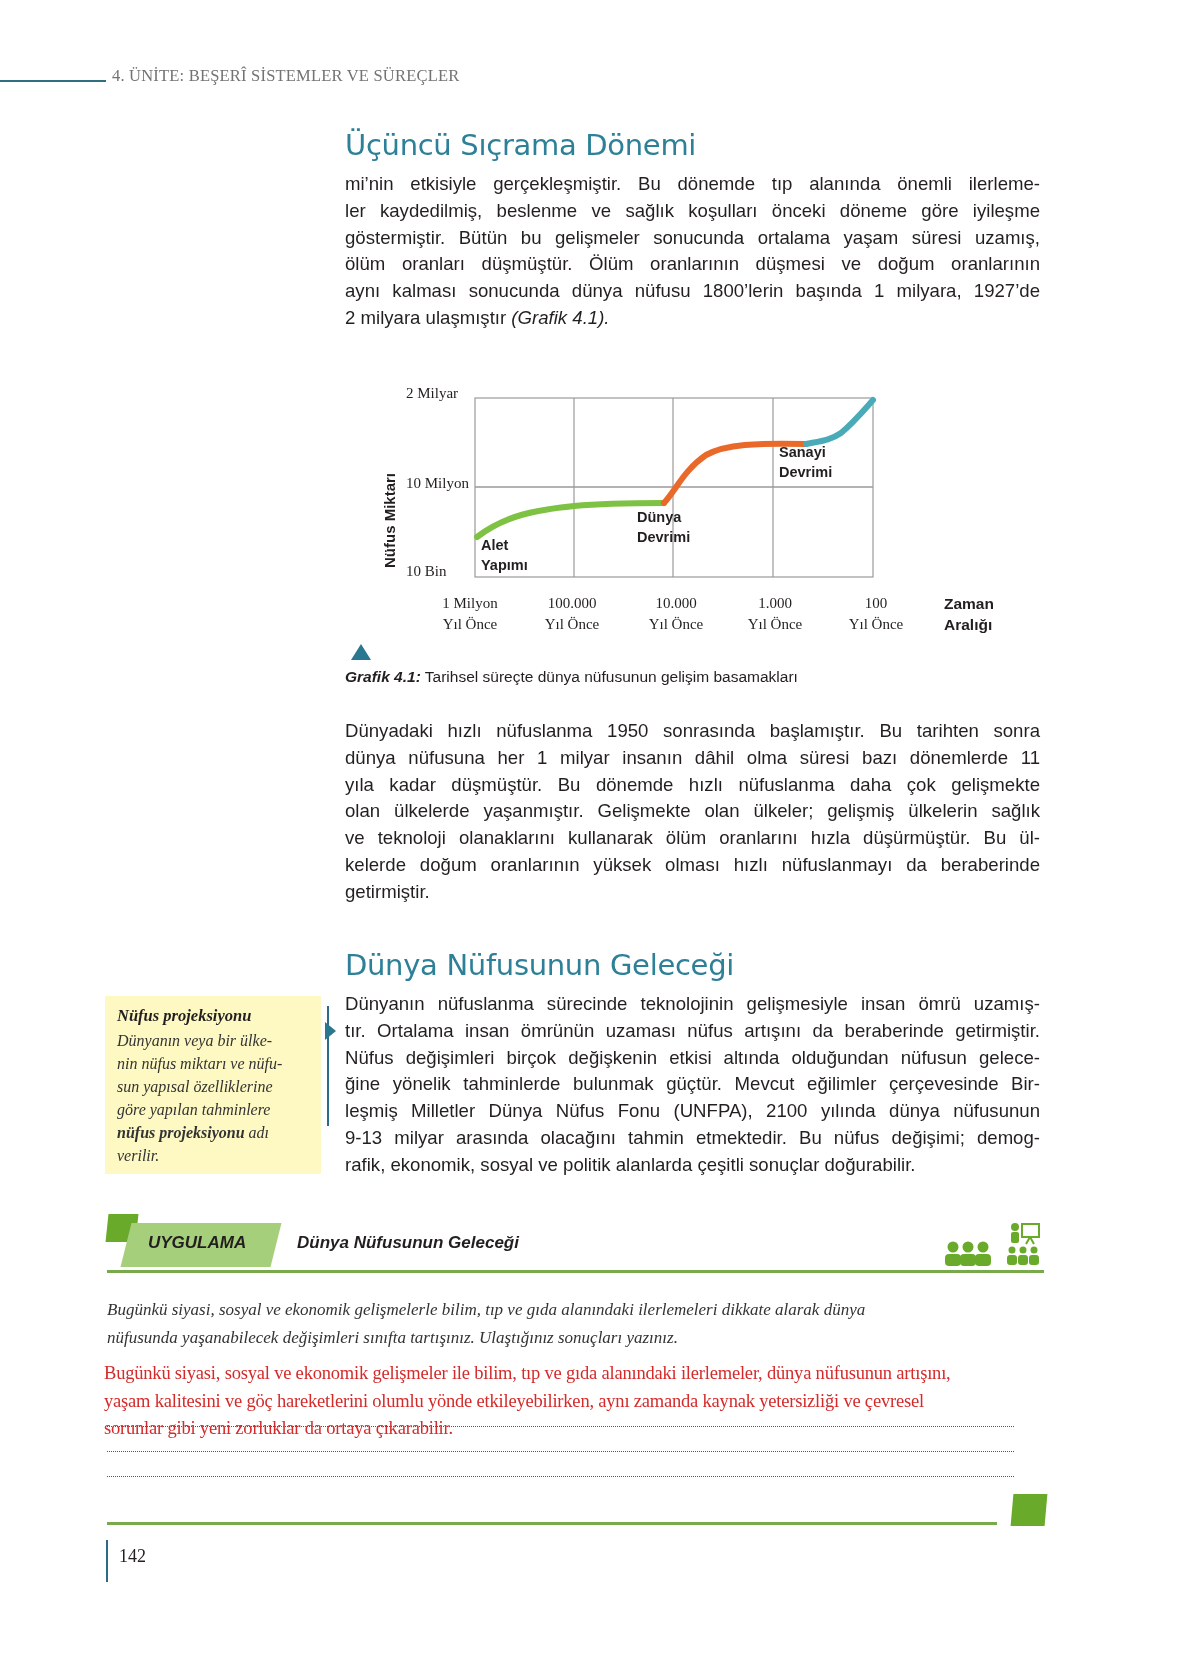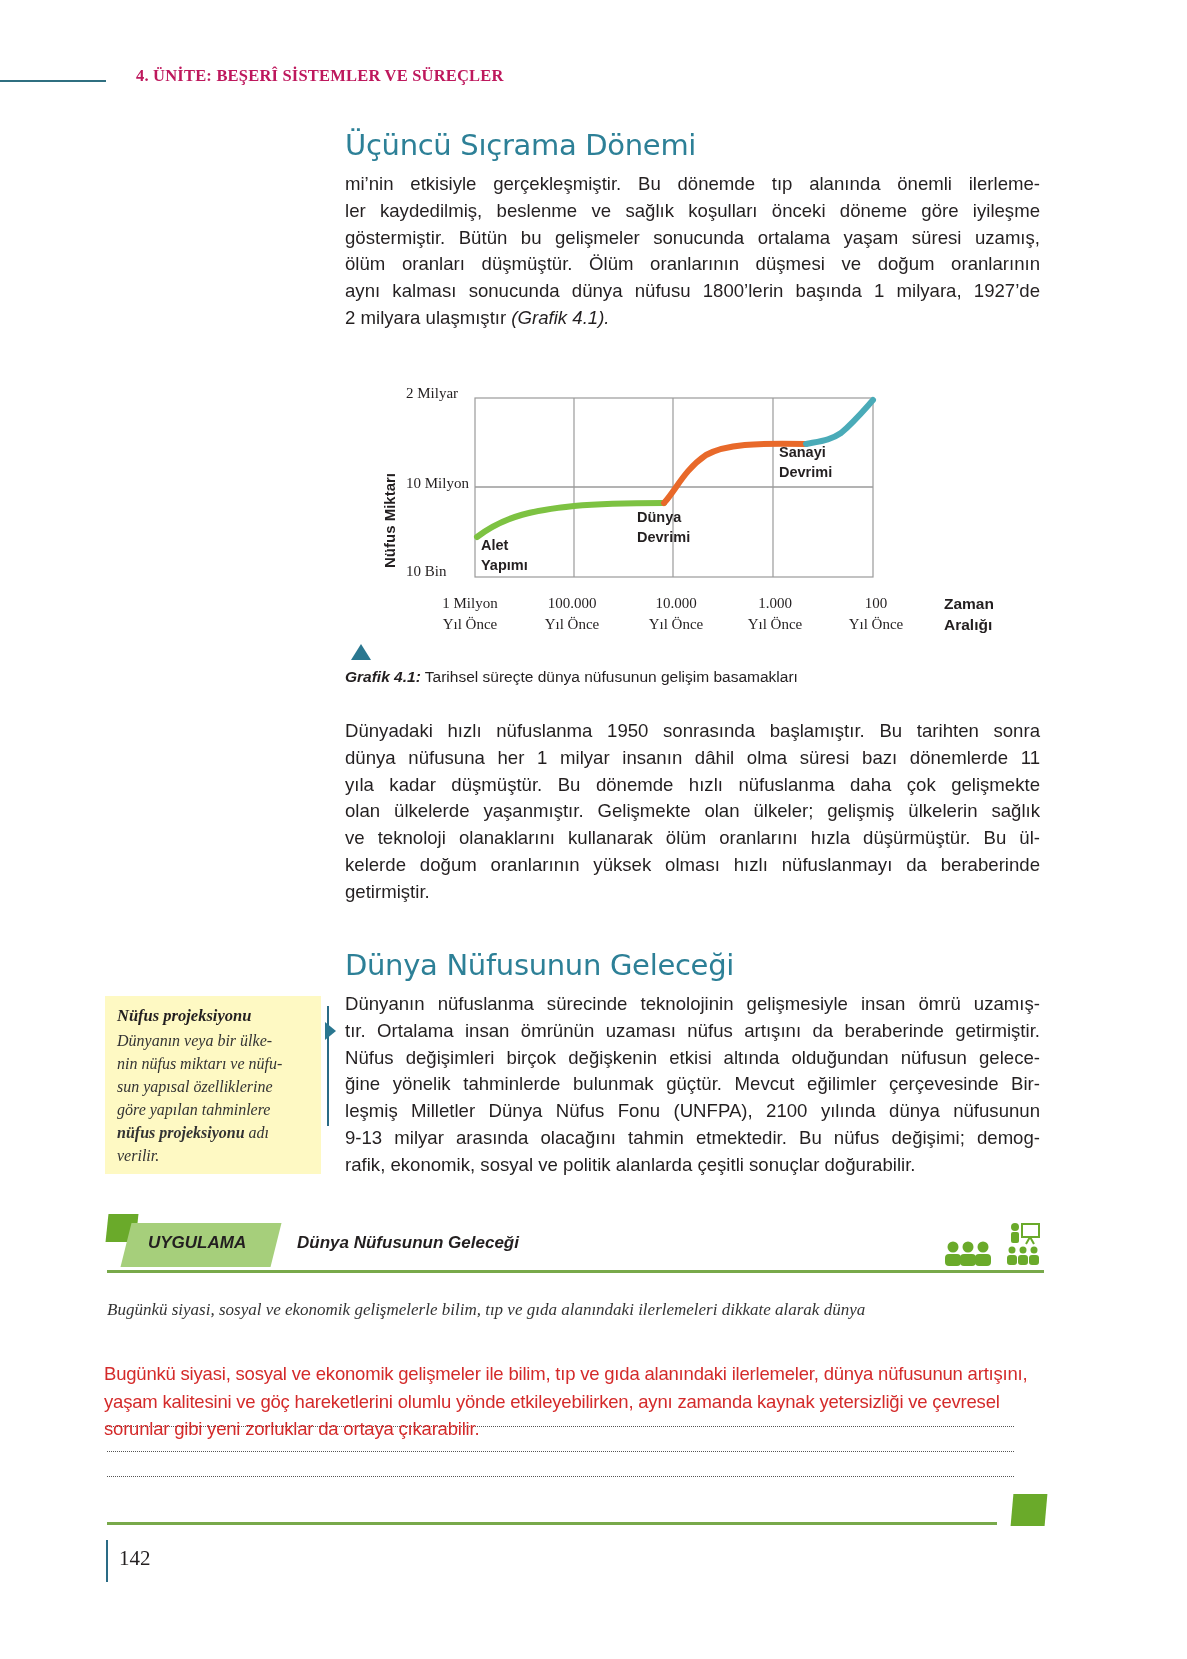--- a/index.html
+++ b/index.html
@@ -1,19 +1,19 @@
 <!DOCTYPE html>
 <html><head>
 <meta charset="utf-8">
 <style>
   html,body{margin:0;padding:0;background:#fff;}
   body{width:1187px;height:1659px;position:relative;overflow:hidden;font-family:"Liberation Sans",sans-serif;color:#231f20;}
   .abs{position:absolute;}
   .hdr-line{left:0;top:80px;width:106px;height:1.5px;background:#2f6f80;}
-  .hdr-text{left:136px;top:66px;font-family:"Liberation Serif",serif;font-size:16.5px;color:#be185d;letter-spacing:0.2px;font-weight:bold;}
+  .hdr-text{left:112px;top:66px;font-family:"Liberation Serif",serif;font-size:16.5px;color:#737373;letter-spacing:0.2px;}
   .h2{font-family:"DejaVu Sans",sans-serif;color:#2d8097;font-size:29px;letter-spacing:-0.3px;font-weight:normal;}
   .body{font-size:18.6px;line-height:26.8px;text-align:justify;text-align-last:left;color:#231f20;}
   .body .line{display:block;white-space:nowrap;text-align:justify;text-align-last:justify;}
   .body .line.last{text-align-last:left;}
   .ytick{font-family:"Liberation Serif",serif;font-size:15px;color:#231f20;}
   .xtick{font-family:"Liberation Serif",serif;font-size:15px;text-align:center;width:100px;line-height:21px;}
   .ylabel{font-weight:bold;font-size:15px;transform:rotate(-90deg);transform-origin:left top;white-space:nowrap;}
   .xlabel{font-weight:bold;font-size:15.5px;line-height:21px;}
   .ann{font-weight:bold;font-size:14.5px;line-height:20px;}
   .caption{left:345px;top:668px;font-size:15.5px;}
@@ -23,26 +23,26 @@
   .side-box .t{font-family:"Liberation Serif",serif;font-style:italic;font-weight:bold;font-size:16.5px;margin-bottom:3px;}
   .side-box .d{font-family:"Liberation Serif",serif;font-style:italic;font-size:16px;line-height:23px;color:#333;}
   .side-bar{left:327px;top:1006px;width:2px;height:120px;background:#2a6b85;}
   .side-arrow{left:325px;top:1022px;width:0;height:0;border-top:9px solid transparent;border-bottom:9px solid transparent;border-left:11px solid #2a7790;}
   .uyg-sq{left:107px;top:1214px;width:30px;height:28px;background:#6aaa2a;transform:skewX(-6deg);}
   .uyg-tag{left:126px;top:1223px;width:150px;height:44px;background:#a6cf7b;transform:skewX(-14deg);}
   .uyg-tag-text{left:148px;top:1233px;font-weight:bold;font-style:italic;font-size:17px;color:#231f20;}
   .uyg-title{left:297px;top:1233px;font-weight:bold;font-style:italic;font-size:17px;}
   .uyg-line{left:107px;top:1270px;width:937px;height:3px;background:#78a94a;}
   .prompt{left:107px;top:1296px;width:920px;font-family:"Liberation Serif",serif;font-style:italic;font-size:17px;line-height:28px;color:#333;}
-  .answer{left:104px;top:1360px;width:1080px;font-family:Liberation Sans, sans-serif;font-size:18.5px;line-height:27.5px;color:#d42a2a;letter-spacing:-0.2px;}
+  .answer{left:104px;top:1360px;width:1080px;font-family:Liberation Serif, serif;font-size:18.5px;line-height:27.5px;color:#d42a2a;letter-spacing:-0.2px;}
   .dots{left:107px;width:907px;height:0;border-top:1.5px dotted #555;}
   .bot-line{left:107px;top:1522px;width:890px;height:3px;background:#78a94a;}
   .bot-sq{left:1012px;top:1494px;width:34px;height:32px;background:#6aaa2a;transform:skewX(-5deg);}
   .pg-bar{left:106px;top:1540px;width:1.5px;height:42px;background:#2a6b85;}
-  .pg-num{left:119px;top:1546px;font-family:"Liberation Serif",serif;font-size:21px;}
+  .pg-num{left:119px;top:1546px;font-family:"Liberation Serif",serif;font-size:18px;}
 </style>
 </head>
 <body>
 
 <div class="abs hdr-line"></div>
 <div class="abs hdr-text">4. ÜNİTE: BEŞERÎ SİSTEMLER VE SÜREÇLER</div>
 
 <div class="abs h2" style="left:345px;top:128px;">Üçüncü Sıçrama Dönemi</div>
 <div class="abs body" style="left:345px;top:171px;width:695px;">
   <span class="line">mi’nin etkisiyle gerçekleşmiştir. Bu dönemde tıp alanında önemli ilerleme-</span>
@@ -175,20 +175,21 @@
     <circle cx="19" cy="28" r="3.5"></circle>
       <rect x="14" y="33" width="10" height="10" rx="3"></rect>
     <circle cx="30" cy="28" r="3.5"></circle>
       <rect x="25" y="33" width="10" height="10" rx="3"></rect>
   </g>
 </svg>
 <div class="abs uyg-line"></div>
 
 <div class="abs prompt">
   <div>Bugünkü siyasi, sosyal ve ekonomik gelişmelerle bilim, tıp ve gıda alanındaki ilerlemeleri dikkate alarak dünya</div>
+  <div>nüfusunda yaşanabilecek değişimleri sınıfta tartışınız. Ulaştığınız sonuçları yazınız.</div>
 </div>
 
 <div class="abs dots" style="top:1426px;"></div>
 <div class="abs dots" style="top:1451px;"></div>
 <div class="abs dots" style="top:1476px;"></div>
 
 <div class="abs answer">
   <div>Bugünkü siyasi, sosyal ve ekonomik gelişmeler ile bilim, tıp ve gıda alanındaki ilerlemeler, dünya nüfusunun artışını,</div>
   <div>yaşam kalitesini ve göç hareketlerini olumlu yönde etkileyebilirken, aynı zamanda kaynak yetersizliği ve çevresel</div>
   <div>sorunlar gibi yeni zorluklar da ortaya çıkarabilir.</div>

